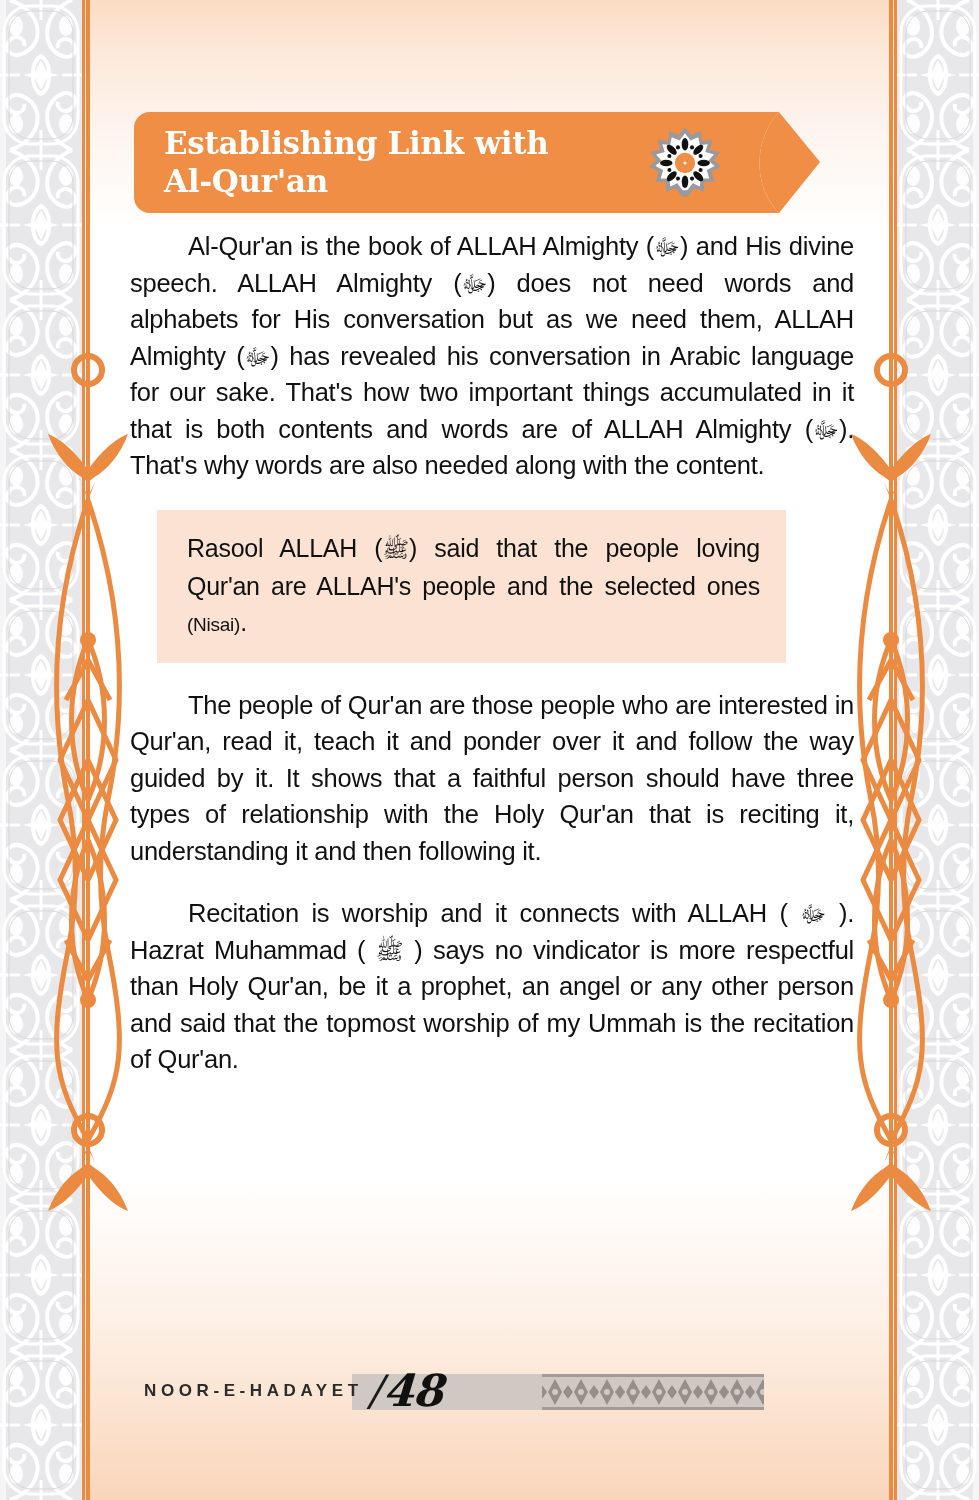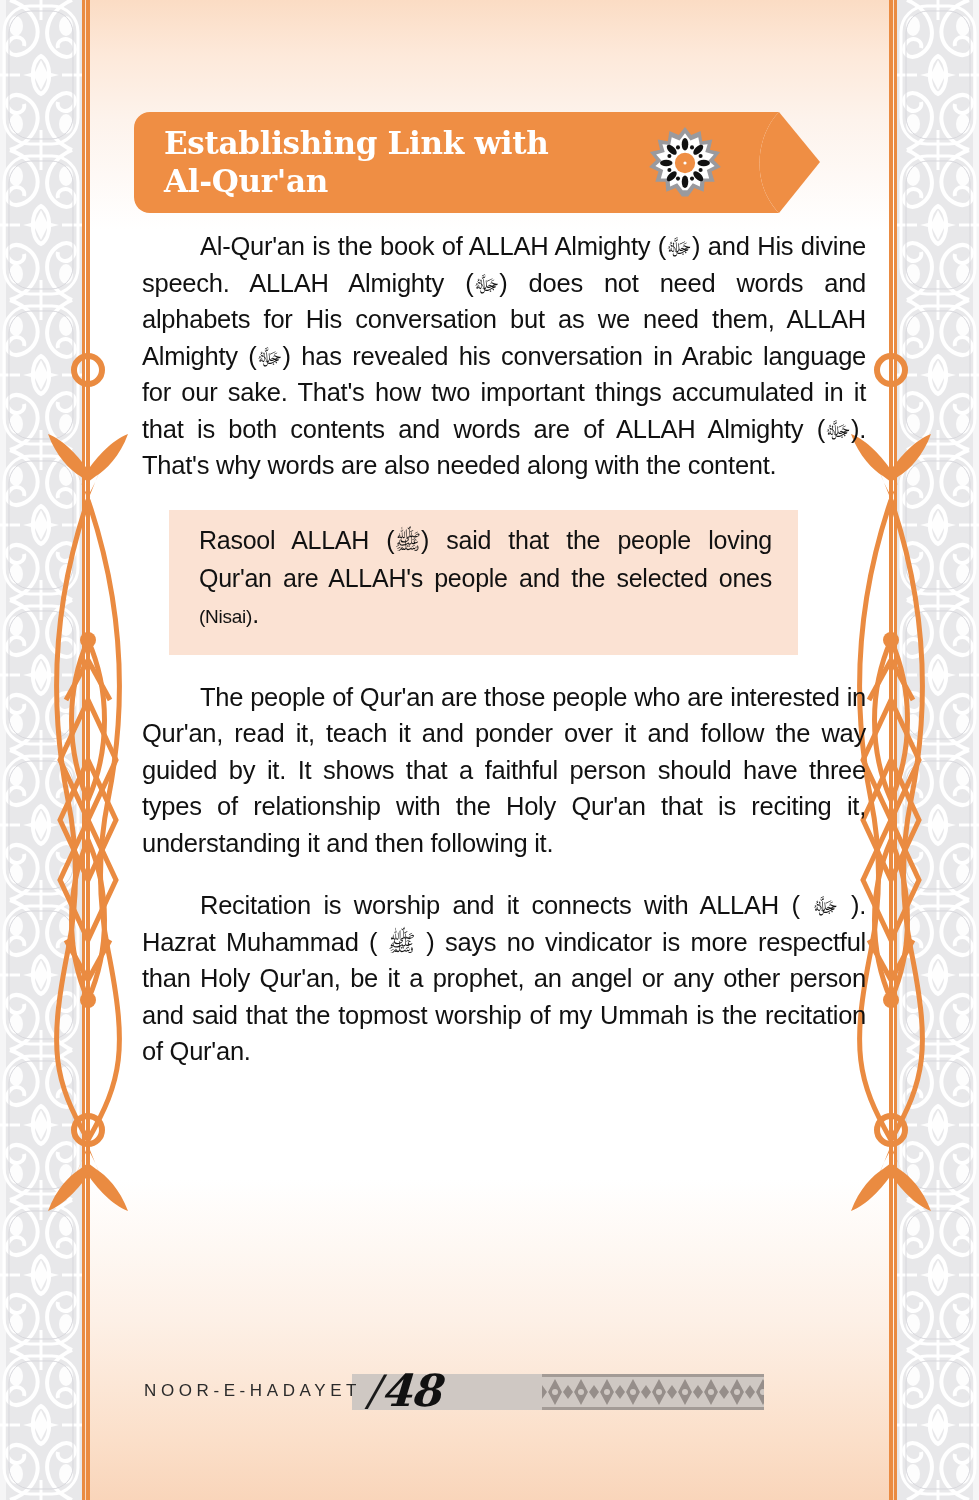--- a/index.html
+++ b/index.html
@@ -92,21 +92,21 @@
     font-weight:700;
     font-size:31px;
     line-height:38px;
     letter-spacing:-0.3px;
     white-space:pre-line;
   }
 
   
   .body-col{
     position:absolute;
-    left:12px;top:228px;
+    left:0;top:228px;
     width:724px;
   }
   p.para{
     margin:0 0 26px 0;
     font-family:"Liberation Sans", sans-serif;
     font-size:25.5px;
     line-height:36.5px;
     color:#111111;
     text-align:justify;
     text-indent:58px;
@@ -117,21 +117,21 @@
   p.para .hon{
     font-family:"DejaVu Sans", sans-serif;
     font-size:23px;
     line-height:1;
   }
 
   
   .quote{
     margin:4px 0 24px 0;
     background:#fbe2d3;
-    padding:12px 26px 20px 30px;
+    padding:20px 26px 20px 30px;
     width:629px;
     box-sizing:border-box;
     position:relative;
     left:27px;
   }
   .quote p{
     margin:0;
     font-family:"Liberation Sans", sans-serif;
     font-size:25px;
     line-height:36px;
@@ -155,21 +155,21 @@
   .footer-inner{
     position:absolute;
     left:14px;top:0;
     display:flex;
     align-items:center;
     height:46px;
   }
   .footer-book{
     font-family:"Liberation Sans", sans-serif;
     font-size:17px;
-    font-weight:400;
+    font-weight:700;
     letter-spacing:4.6px;
     color:#2b2b2b;
     padding-right:4px;
     z-index:2;
   }
   .footer-grey{
     position:absolute;
     left:222px;top:6px;
     width:412px;height:36px;
     background:#cfc8c3;

